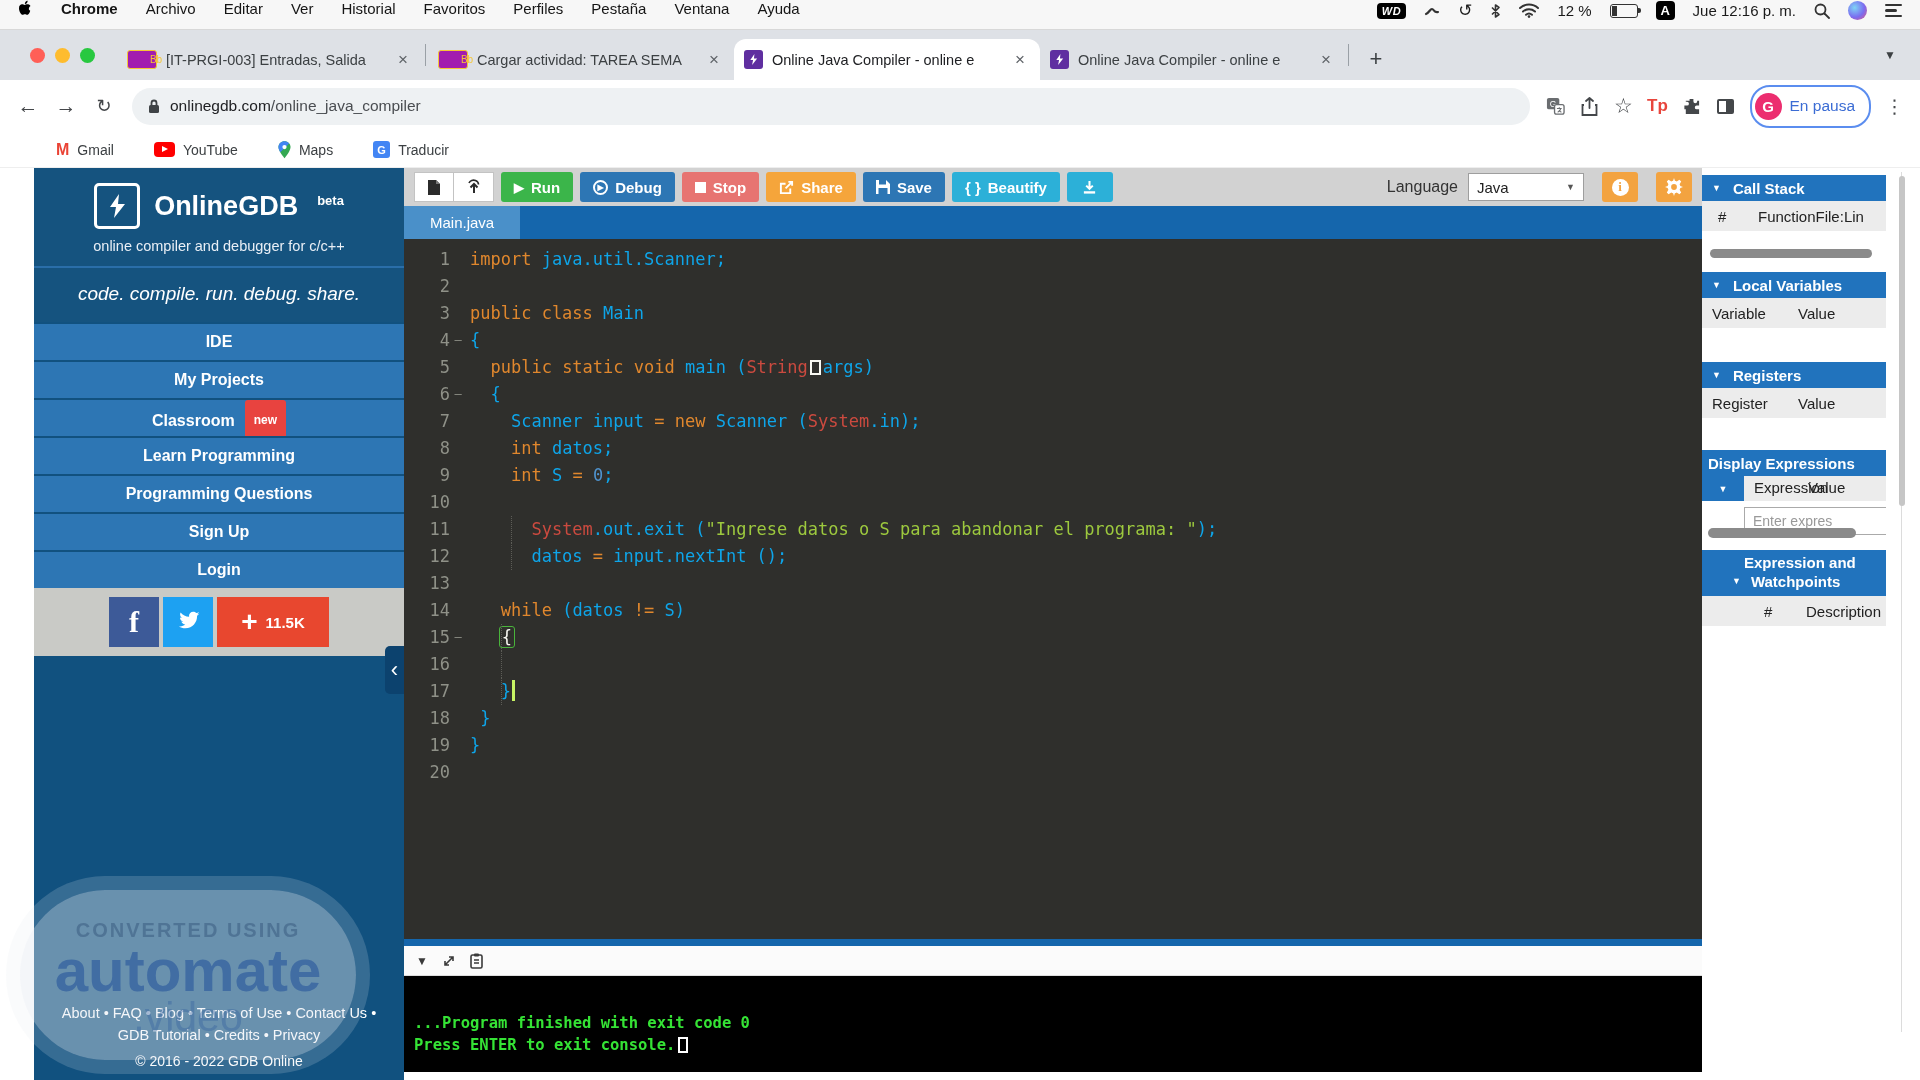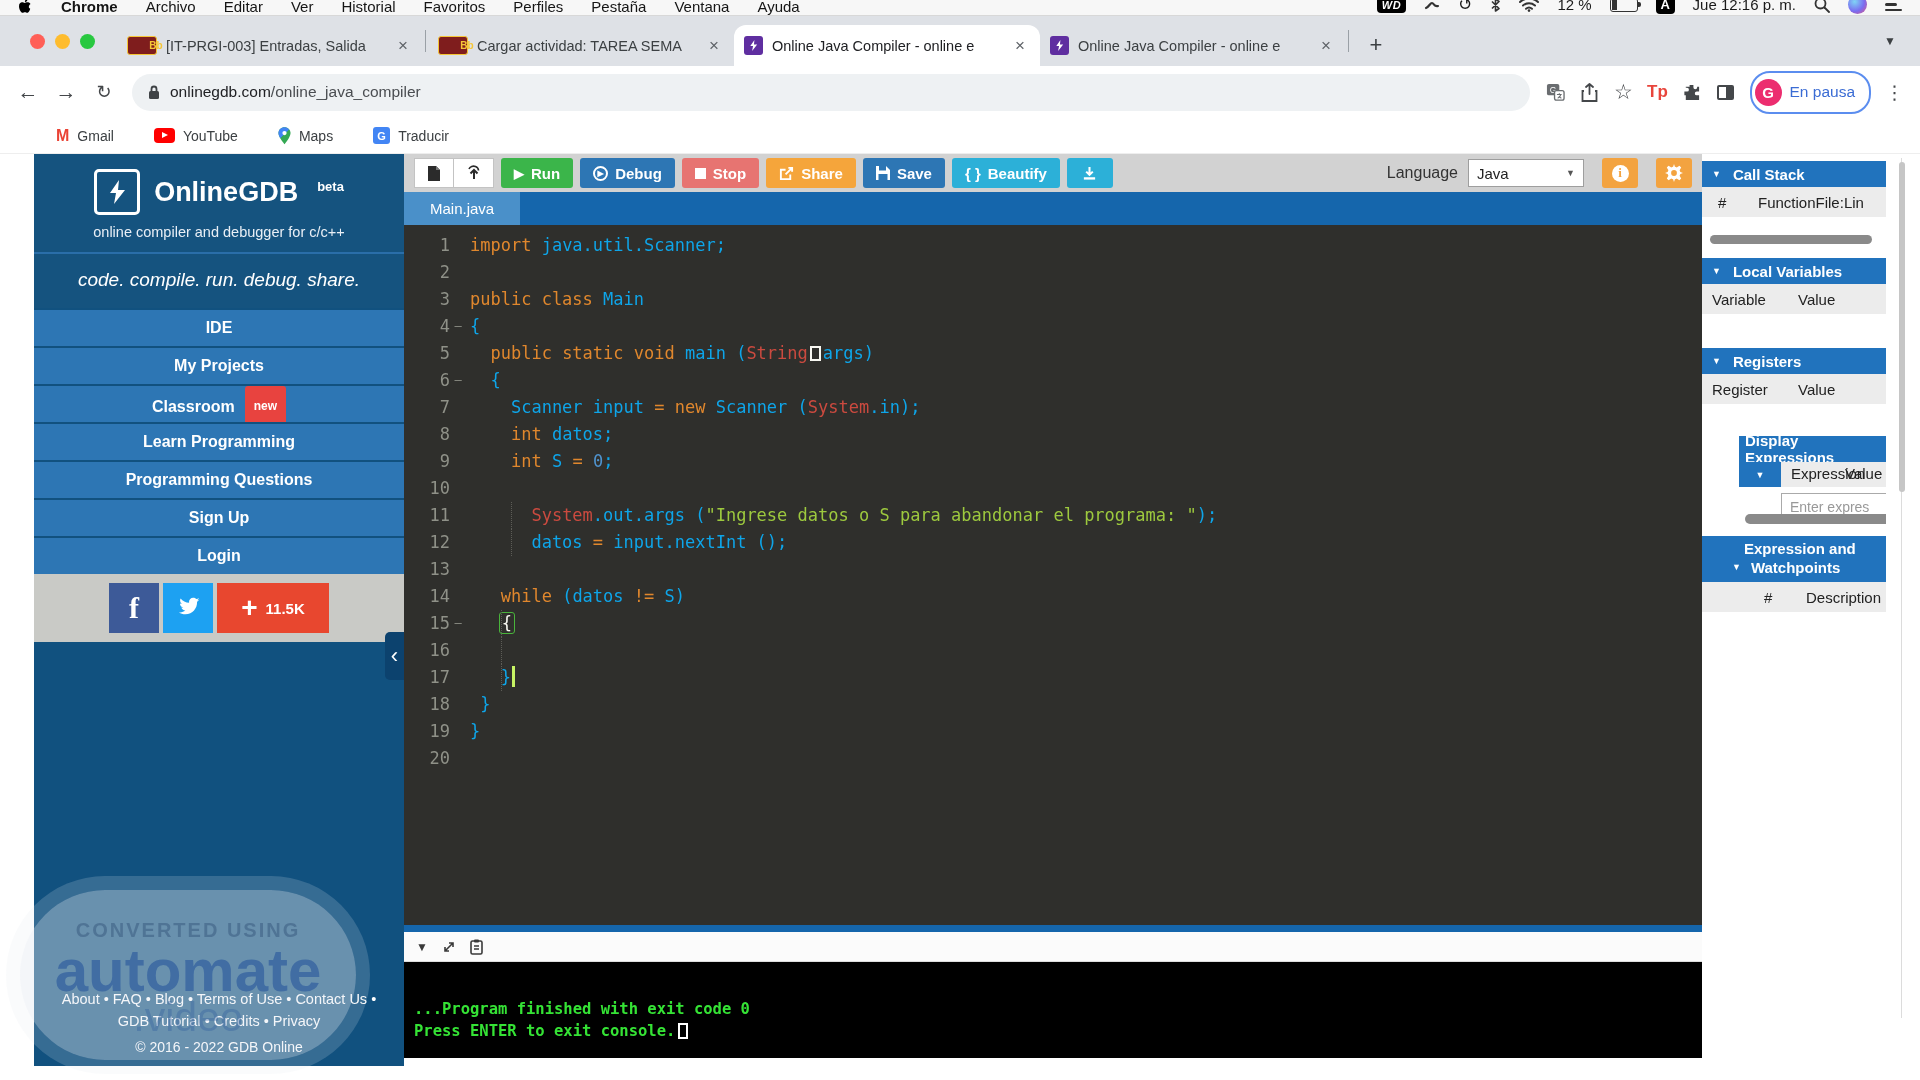--- a/index.html
+++ b/index.html
@@ -1,20 +1,20 @@
 <!DOCTYPE html>
 <html><head>
 <meta charset="utf-8">
 <style>
   html,body{margin:0;padding:0;background:#222;}
   .screen{position:relative;width:1920px;height:1080px;background:#fff;overflow:hidden;
           font-family:"Liberation Sans",sans-serif;-webkit-font-smoothing:antialiased;}
 
   
-  .menubar{height:16px;background:#f7f7f7;display:flex;align-items:flex-end;padding:0 18px;
+  .menubar{height:30px;background:#f7f7f7;display:flex;align-items:flex-start;padding:0 18px;
            font-size:15px;color:#151515;border-bottom:1px solid #d8d8d8;box-sizing:border-box;}
   .mb-left{display:flex;align-items:center;gap:28px;}
   .mb-item{white-space:nowrap;}
   .mb-item.bold{font-weight:bold;}
   .mb-right{margin-left:auto;display:flex;align-items:center;gap:18px;font-size:15px;color:#1a1a1a;}
   .wd-chip{background:#000;color:#fff;font-weight:bold;font-style:italic;font-size:11px;
            padding:2px 5px;border-radius:4px;letter-spacing:.5px;}
   .abox{background:#000;color:#fff;font-weight:bold;font-size:13px;width:19px;height:19px;
         border-radius:4px;display:flex;align-items:center;justify-content:center;}
   .battery{width:26px;height:12px;border:1.5px solid #333;border-radius:3px;position:relative;display:inline-block;}
@@ -32,21 +32,21 @@
   .dot.r{background:#ff5f57;}.dot.y{background:#febc2e;}.dot.g{background:#28c840;}
   .tabs{display:flex;align-items:flex-end;height:50px;}
   .tab{width:306px;height:41px;display:flex;align-items:center;padding:0 10px;box-sizing:border-box;
        border-radius:12px 12px 0 0;position:relative;}
   .tab.active{background:#fff;}
   .tab .title{flex:1;font-size:14.5px;color:#3c4043;white-space:nowrap;overflow:hidden;margin-right:4px;}
   .tab.active .title{color:#202124;}
   .tab .close{width:20px;height:20px;display:flex;align-items:center;justify-content:center;
               color:#5f6368;font-size:17px;border-radius:50%;}
   .fav{width:19px;height:19px;margin-right:9px;flex:none;border-radius:3px;display:flex;align-items:center;justify-content:center;}
-  .fav.bb{background:#7f1d1d;border:1.5px solid #f5c636;color:#f5c636;font-weight:bold;font-size:10px;box-sizing:border-box;padding-left:28px;}
+  .fav.bb{background:#a21caf;border:1.5px solid #f5c636;color:#f5c636;font-weight:normal;font-size:10px;box-sizing:border-box;padding-left:28px;}
   .fav.gdb{background:#5f2ea0;}
   .vsep{width:1px;height:22px;background:#9aa0a6;align-self:center;margin:0 2px;}
   .newtab{width:30px;height:30px;margin:0 0 6px 10px;display:flex;align-items:center;justify-content:center;
           font-size:22px;color:#3c4043;border-radius:50%;}
   .tabsearch{margin-left:auto;align-self:center;color:#3c4043;font-size:12px;padding:0 10px;}
 
   
   .chrometb{height:52px;background:#fff;display:flex;align-items:center;padding:0 10px;gap:2px;}
   .navic{width:36px;height:36px;border-radius:50%;display:flex;align-items:center;justify-content:center;
          font-size:21px;color:#44474a;}
@@ -548,21 +548,21 @@
               <span class="code"><span class="t-pl">    </span><span class="t-kw">int</span><span class="t-pl"> S </span><span class="t-kw">=</span><span class="t-pl"> </span><span class="t-num">0</span><span class="t-pl">;</span></span>
             </div>
             <div class="cl">
               <span class="ln">10</span>
               <span class="fm"></span>
               <span class="code"></span>
             </div>
             <div class="cl">
               <span class="ln">11</span>
               <span class="fm"></span>
-              <span class="code"><span class="guide" style="left: 40.8px;"></span><span class="t-pl">      </span><span class="t-cls">System</span><span class="t-pl">.out.args (</span><span class="t-str">"Ingrese datos o S para abandonar el programa: "</span><span class="t-pl">);</span></span>
+              <span class="code"><span class="guide" style="left: 40.8px;"></span><span class="t-pl">      </span><span class="t-cls">System</span><span class="t-pl">.out.exit (</span><span class="t-str">"Ingrese datos o S para abandonar el programa: "</span><span class="t-pl">);</span></span>
             </div>
             <div class="cl">
               <span class="ln">12</span>
               <span class="fm"></span>
               <span class="code"><span class="guide" style="left: 40.8px;"></span><span class="t-pl">      datos </span><span class="t-kw">=</span><span class="t-pl"> input.nextInt ();</span></span>
             </div>
             <div class="cl">
               <span class="ln">13</span>
               <span class="fm"></span>
               <span class="code"></span>
@@ -658,21 +658,21 @@
           <div class="ph">
             <span class="chev">▼</span>
             <span>Registers</span>
           </div>
           <div class="two-cols">
             <span class="c1">Register</span>
               <span>Value</span>
           </div>
         </div>
 
-        <div class="sect" style="margin-top:32px;padding-left:37px;">
+        <div class="sect" style="margin-top:32px;">
           <div class="ph" style="gap:6px;padding:0 6px;">
             <span>Display Expressions</span>
           </div>
           <div class="de-row">
             <span class="de-chevcell">
                 <span class="chev">▼</span>
               </span>
             <span class="de-cols">
               <span class="de-c1">Expression</span>
               <span class="de-c2">Value</span>

